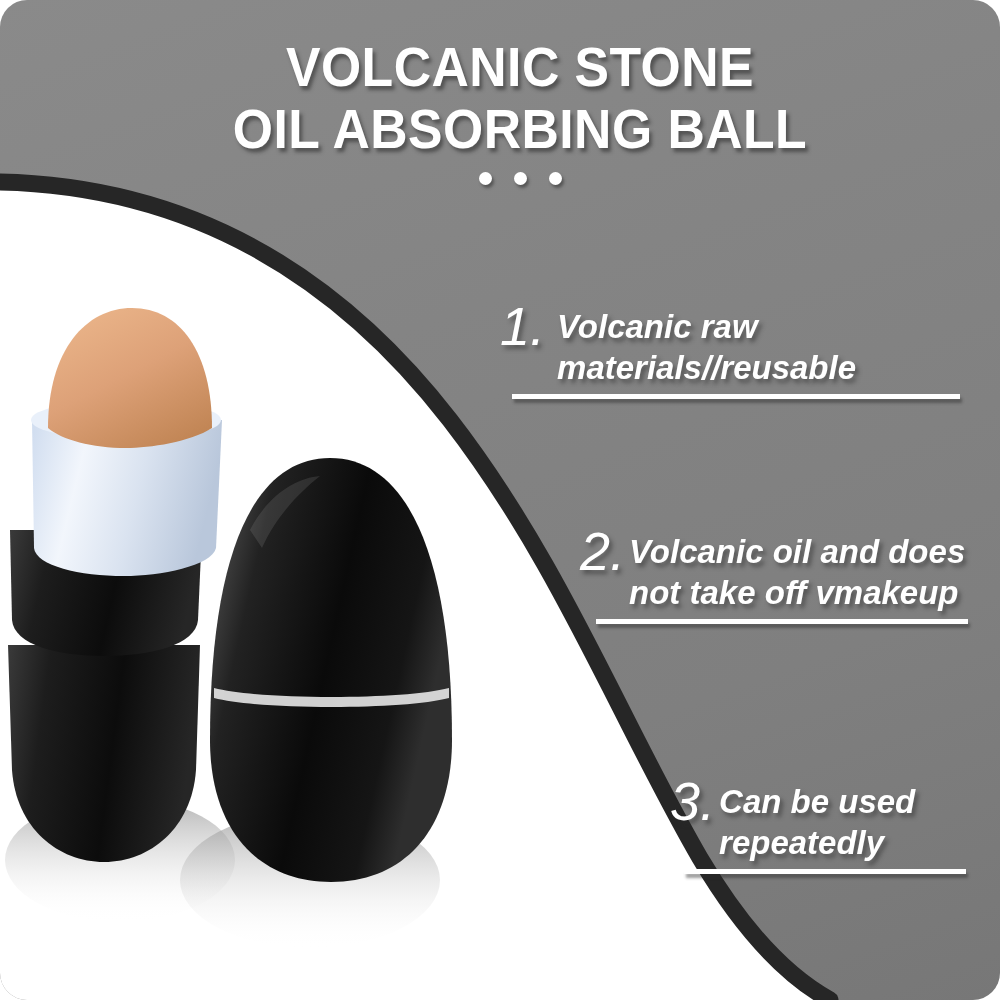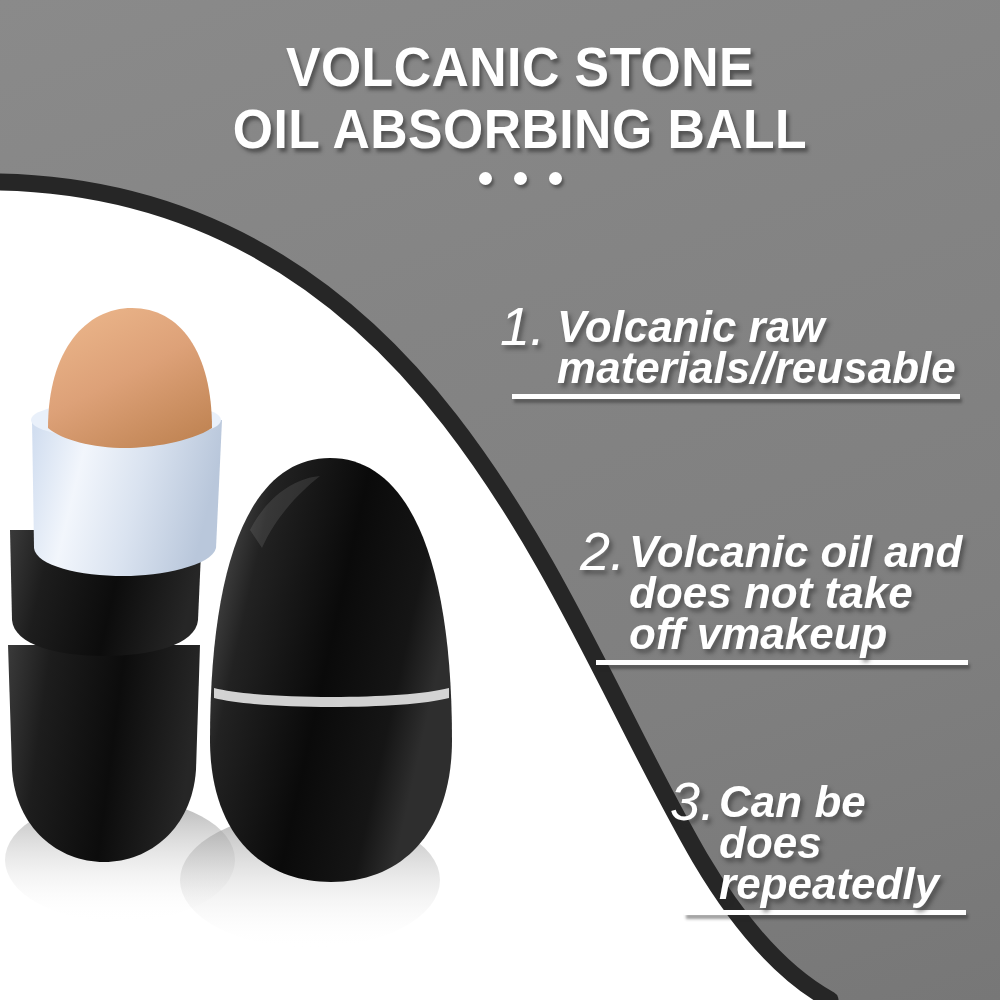--- a/index.html
+++ b/index.html
@@ -7,20 +7,21 @@
     padding: 0;
     background: #ffffff;
   }
   #stage {
     position: relative;
     width: 1000px;
     height: 1000px;
     overflow: hidden;
     background: #ffffff;
     font-family: "Liberation Sans", sans-serif;
+    border-radius: 27px;
   }
 
   
   .bg-gray {
     position: absolute;
     inset: 0;
     background: linear-gradient(160deg, #8a8a8a 0%, #848484 35%, #7f7f7f 70%, #777777 100%);
   }
 
   
@@ -73,21 +74,21 @@
   }
   .feature-num {
     font-size: 54px;
     font-style: italic;
     font-weight: normal;
     line-height: 52px;
     text-shadow: 3px 4px 4px rgba(40,40,40,0.5);
     flex: none;
   }
   .feature-text {
-    font-size: 44px;
+    font-size: 33px;
     font-style: italic;
     font-weight: 600;
     line-height: 41px;
     text-shadow: 3px 4px 4px rgba(40,40,40,0.5);
     padding-top: 6px;
   }
   .feature-rule {
     height: 5px;
     margin-top: 6px;
     background: #ffffff;
@@ -202,18 +203,18 @@
     <div class="feature-row">
       <span class="feature-num">2.</span>
       <span class="feature-text">Volcanic oil and does not take off vmakeup</span>
     </div>
     <div class="feature-rule"></div>
   </div>
 
   <div class="feature" id="feature-3">
     <div class="feature-row">
       <span class="feature-num">3.</span>
-      <span class="feature-text">Can be does repeatedly</span>
+      <span class="feature-text">Can be used repeatedly</span>
     </div>
     <div class="feature-rule"></div>
   </div>
 
 </div>
 
 </body></html>

